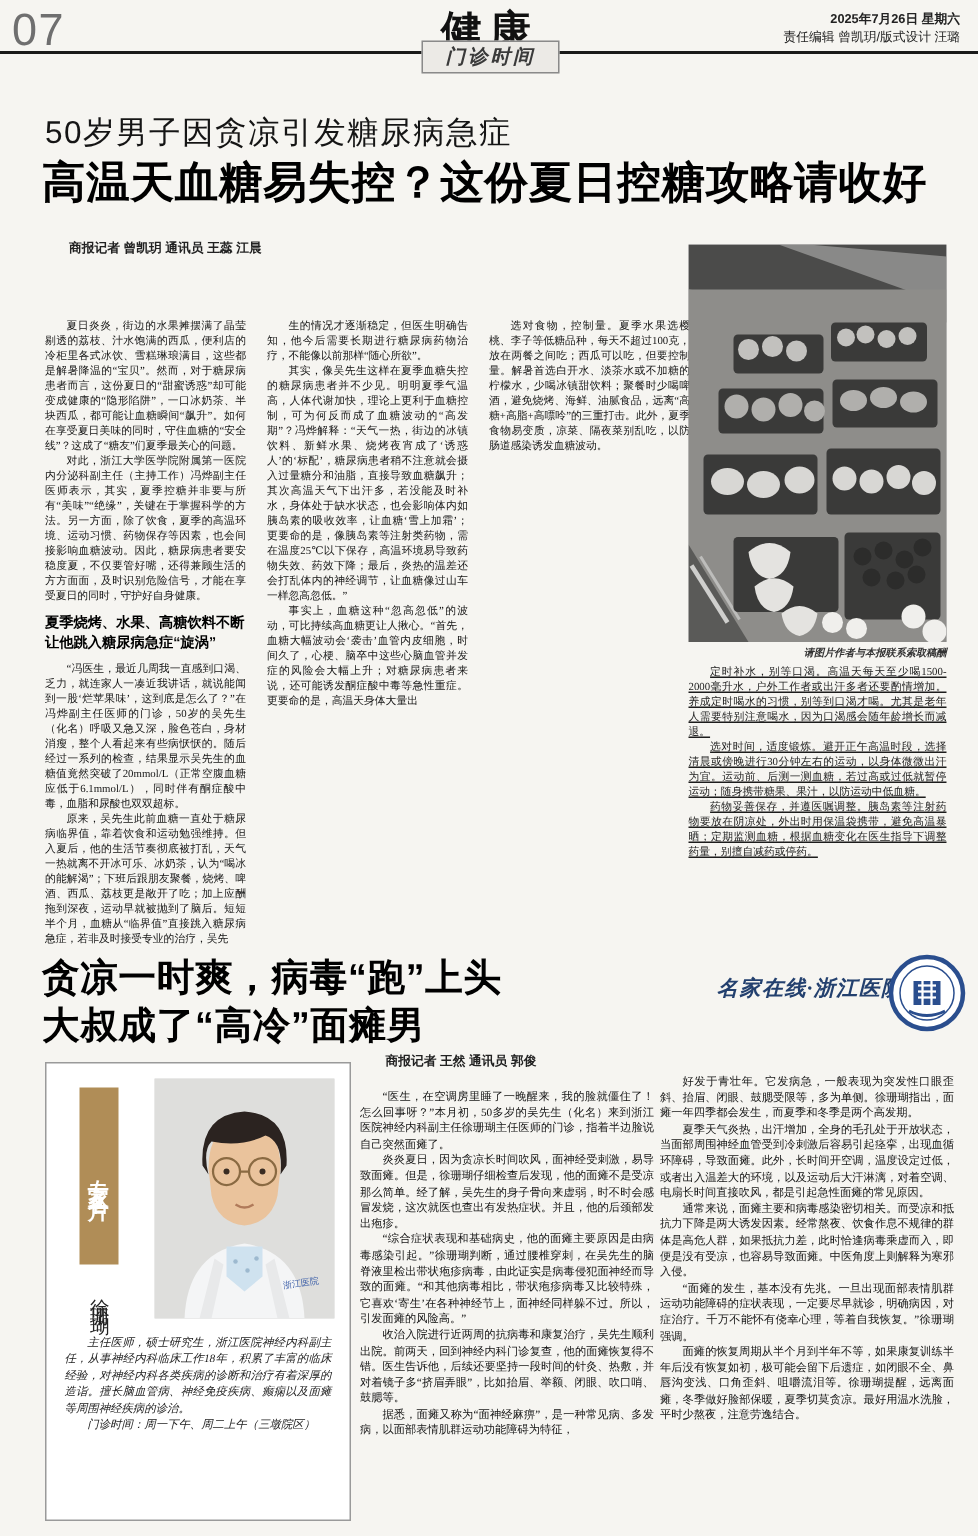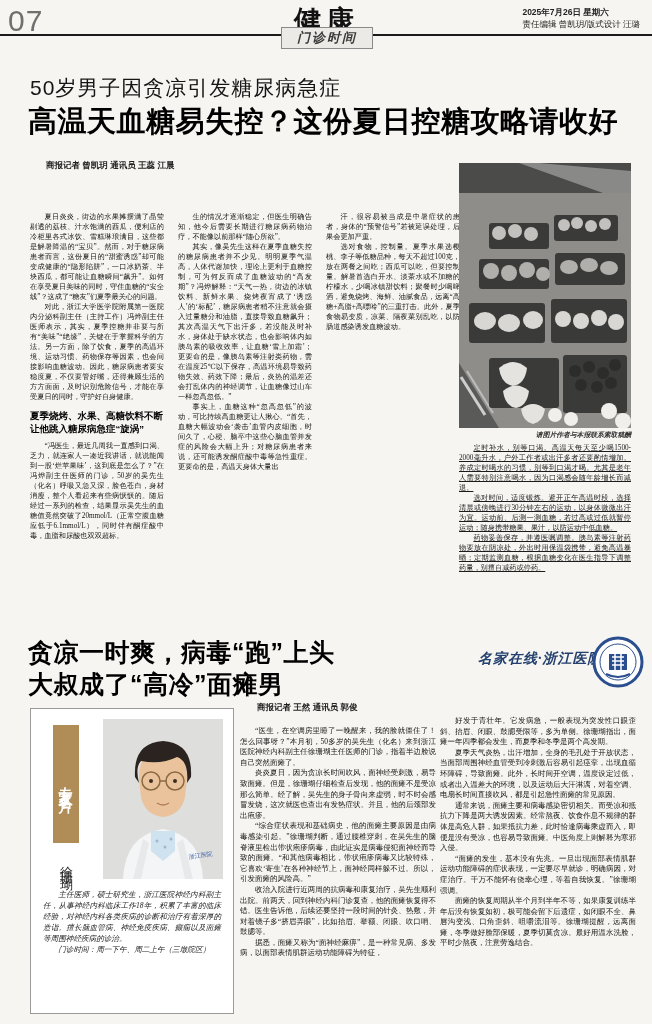--- a/index.html
+++ b/index.html
@@ -4,21 +4,21 @@
 <style>
   html,body{margin:0;padding:0;}
   body{width:652px;height:1024px;background:#f6f5f1;font-family:"Liberation Serif","DejaVu Serif",serif;color:#1c1c1c;position:relative;overflow:hidden;}
   .abs{position:absolute;}
   
   .page-num{left:8px;top:4px;font-family:"Liberation Sans","DejaVu Sans",sans-serif;font-size:30px;color:#6f6f6f;letter-spacing:1px;}
   .header-rule{left:0;top:34px;width:652px;height:2px;background:#1a1a1a;}
   .section-title{left:0;top:2px;width:652px;text-align:center;font-family:"Liberation Sans","DejaVu Sans",sans-serif;font-weight:bold;font-size:28px;letter-spacing:4px;color:#111;}
   .masthead-box{left:281px;top:27px;width:90px;height:20px;background:#eceae6;border:1px solid #8a8a8a;display:flex;align-items:center;justify-content:center;}
   .masthead-box span{font-style:italic;font-weight:bold;font-size:13px;color:#3a3a3a;letter-spacing:2px;font-family:"Liberation Serif",serif;}
-  .hdr-right{right:12px;top:6px;font-size:8.5px;line-height:12px;color:#222;font-family:"Liberation Sans","DejaVu Sans",sans-serif;}
+  .hdr-right{right:12px;top:6px;text-align:right;font-size:8.5px;line-height:12px;color:#222;font-family:"Liberation Sans","DejaVu Sans",sans-serif;}
   .hdr-right .b{font-weight:bold;}
   
   .kicker{left:30px;top:74px;font-family:"Liberation Sans","DejaVu Sans",sans-serif;font-size:21px;color:#151515;letter-spacing:1px;}
   .headline1{left:28px;top:102px;width:600px;font-family:"Liberation Sans","DejaVu Sans",sans-serif;font-weight:bold;font-size:29px;letter-spacing:0.5px;color:#000;}
   .byline{font-family:"Liberation Sans","DejaVu Sans",sans-serif;font-weight:bold;font-size:8.5px;color:#222;}
   .byline1{left:46px;top:160px;}
   .col{position:absolute;top:182px;width:134px;text-align:justify;font-size:7.2px;line-height:10px;color:#141414;margin-top:30px;}
   .col p{margin:0;text-indent:2em;}
   .subhead{font-family:"Liberation Sans","DejaVu Sans",sans-serif;font-weight:bold;font-size:9.5px;line-height:13px;margin:7px 0 6px 0;color:#000;text-indent:0;}
   .c1{left:30px;} .c2{left:178px;} .c3{left:326px;}
@@ -61,30 +61,30 @@
 <div class="abs byline byline1">商报记者 曾凯玥 通讯员 王蕊 江晨</div>
 
 <div class="col c1">
   <p>夏日炎炎，街边的水果摊摆满了晶莹剔透的荔枝、汁水饱满的西瓜，便利店的冷柜里各式冰饮、雪糕琳琅满目，这些都是解暑降温的“宝贝”。然而，对于糖尿病患者而言，这份夏日的“甜蜜诱惑”却可能变成健康的“隐形陷阱”，一口冰奶茶、半块西瓜，都可能让血糖瞬间“飙升”。如何在享受夏日美味的同时，守住血糖的“安全线”？这成了“糖友”们夏季最关心的问题。</p>
   <p>对此，浙江大学医学院附属第一医院内分泌科副主任（主持工作）冯烨副主任医师表示，其实，夏季控糖并非要与所有“美味”“绝缘”，关键在于掌握科学的方法。另一方面，除了饮食，夏季的高温环境、运动习惯、药物保存等因素，也会间接影响血糖波动。因此，糖尿病患者要安稳度夏，不仅要管好嘴，还得兼顾生活的方方面面，及时识别危险信号，才能在享受夏日的同时，守护好自身健康。</p>
   <div class="subhead">
     <span class="dn">夏季烧烤、水果、高糖饮料不断</span><br>
     <span class="dn">让他跳入糖尿病急症“旋涡”</span>
   </div>
   <p>“冯医生，最近几周我一直感到口渴、乏力，就连家人一凑近我讲话，就说能闻到一股‘烂苹果味’，这到底是怎么了？”在冯烨副主任医师的门诊，50岁的吴先生（化名）呼吸又急又深，脸色苍白，身材消瘦，整个人看起来有些病恹恹的。随后经过一系列的检查，结果显示吴先生的血糖值竟然突破了20mmol/L（正常空腹血糖应低于6.1mmol/L），同时伴有酮症酸中毒，血脂和尿酸也双双超标。</p>
+  <p>原来，吴先生此前血糖一直处于糖尿病临界值，靠着饮食和运动勉强维持。但入夏后，他的生活节奏彻底被打乱，天气一热就离不开冰可乐、冰奶茶，认为“喝冰的能解渴”；下班后跟朋友聚餐，烧烤、啤酒、西瓜、荔枝更是敞开了吃；加上应酬拖到深夜，运动早就被抛到了脑后。短短半个月，血糖从“临界值”直接跳入糖尿病急症，若非及时接受专业的治疗，吴先</p>
 </div>
 
 <div class="col c2">
   <p>生的情况才逐渐稳定，但医生明确告知，他今后需要长期进行糖尿病药物治疗，不能像以前那样“随心所欲”。</p>
   <p>其实，像吴先生这样在夏季血糖失控的糖尿病患者并不少见。明明夏季气温高，人体代谢加快，理论上更利于血糖控制，可为何反而成了血糖波动的“高发期”？冯烨解释：“天气一热，街边的冰镇饮料、新鲜水果、烧烤夜宵成了‘诱惑人’的‘标配’，糖尿病患者稍不注意就会摄入过量糖分和油脂，直接导致血糖飙升；其次高温天气下出汗多，若没能及时补水，身体处于缺水状态，也会影响体内如胰岛素的吸收效率，让血糖‘雪上加霜’；更要命的是，像胰岛素等注射类药物，需在温度25℃以下保存，高温环境易导致药物失效、药效下降；最后，炎热的温差还会打乱体内的神经调节，让血糖像过山车一样忽高忽低。”</p>
   <p>事实上，血糖这种“忽高忽低”的波动，可比持续高血糖更让人揪心。“首先，血糖大幅波动会‘袭击’血管内皮细胞，时间久了，心梗、脑卒中这些心脑血管并发症的风险会大幅上升；对糖尿病患者来说，还可能诱发酮症酸中毒等急性重症。更要命的是，高温天身体大量出</p>
 </div>
 
 <div class="col c3">
-  <p>汗，很容易被当成是中暑症状的患者，身体的“预警信号”若被延误处理，后果会更加严重。</p>
   <p>选对食物，控制量。夏季水果选樱桃、李子等低糖品种，每天不超过100克，放在两餐之间吃；西瓜可以吃，但要控制量。解暑首选白开水、淡茶水或不加糖的柠檬水，少喝冰镇甜饮料；聚餐时少喝啤酒，避免烧烤、海鲜、油腻食品，远离“高糖+高脂+高嘌呤”的三重打击。此外，夏季食物易变质，凉菜、隔夜菜别乱吃，以防肠道感染诱发血糖波动。</p>
 </div>
 
 <div class="abs photo1">
   <svg width="172" height="265" viewBox="0 0 172 265">
     <rect x="0" y="0" width="172" height="265" fill="#9a9a98"></rect>
     <polygon points="0,0 172,0 172,52 0,30" fill="#4b4b4a"></polygon>
     <polygon points="60,0 172,40 172,8 80,0" fill="#c8c8c6" opacity="0.5"></polygon>
     <rect x="0" y="30" width="172" height="235" fill="#8e8d8a"></rect>
     <polygon points="0,200 40,265 0,265" fill="#5a5a58"></polygon>

